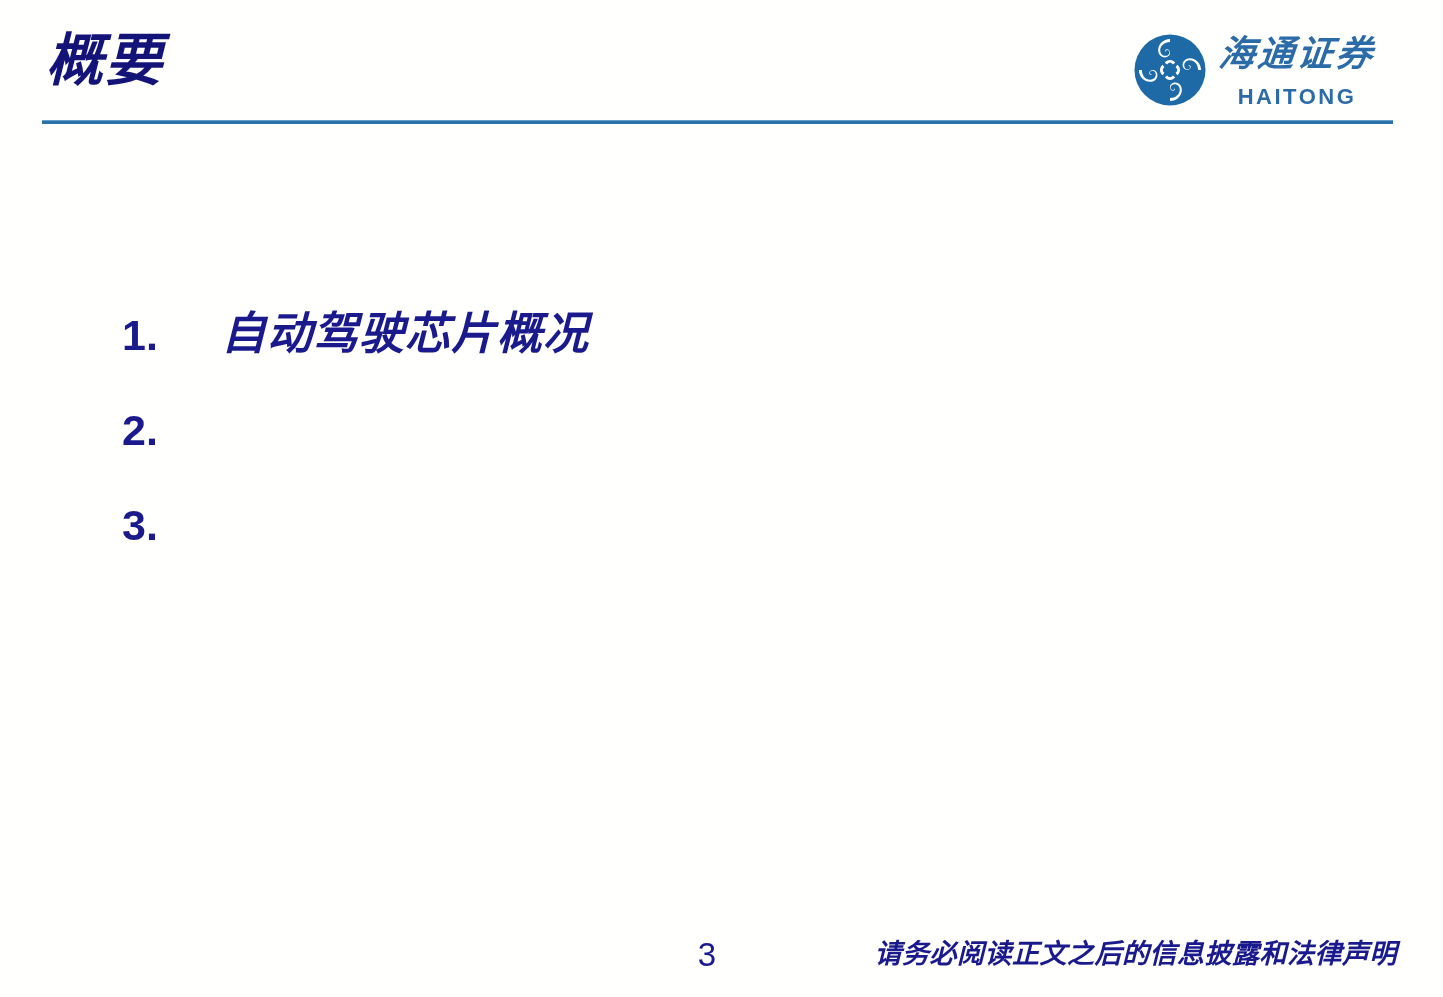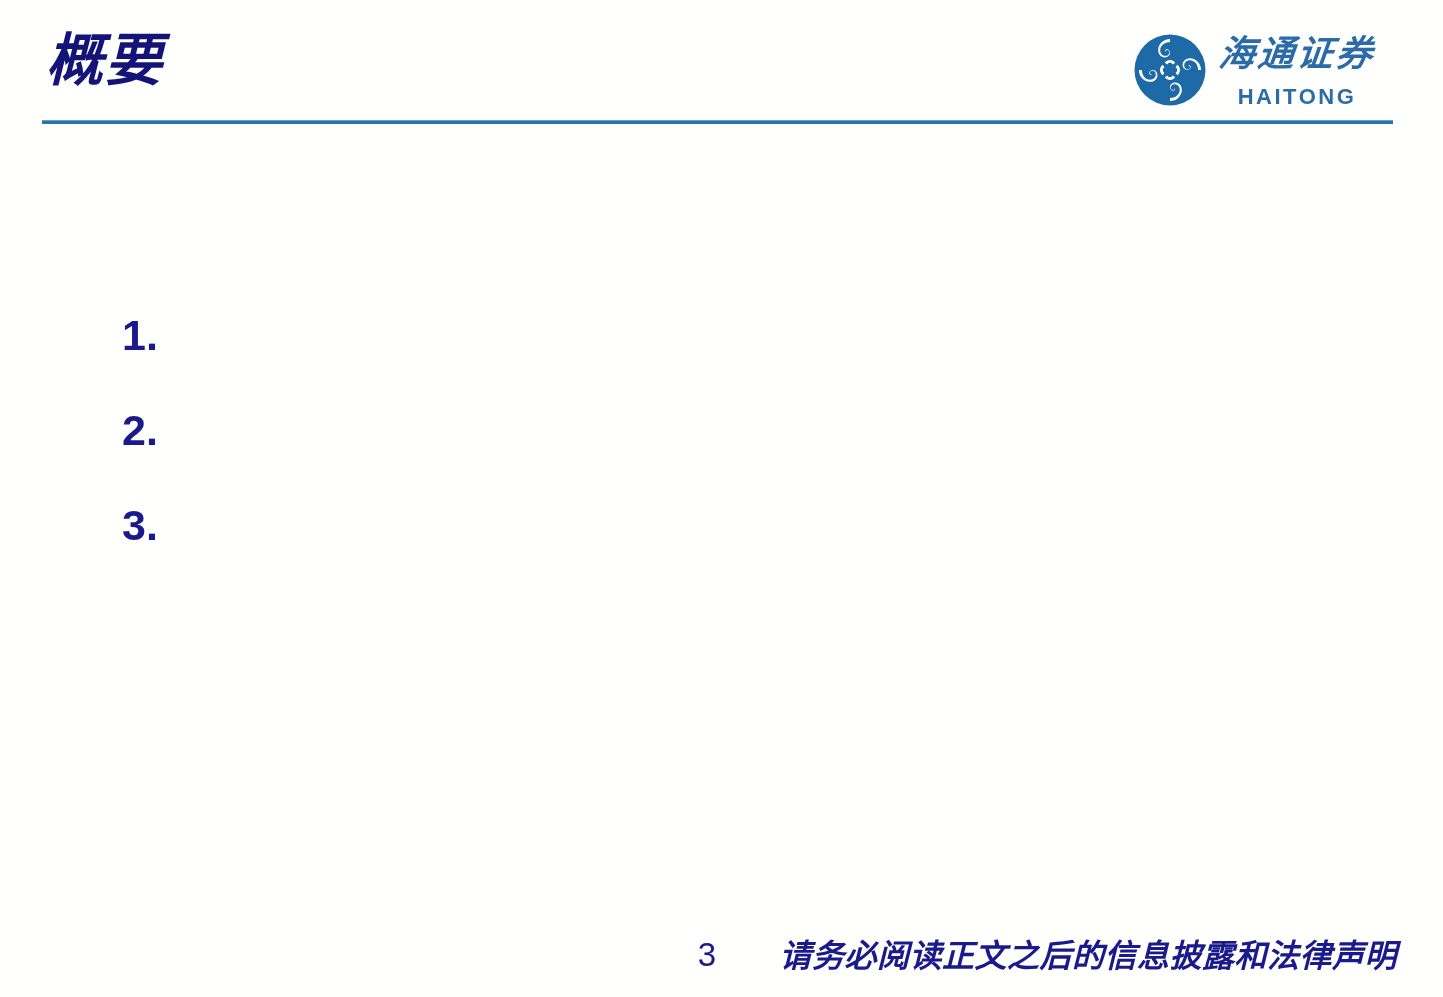--- a/index.html
+++ b/index.html
@@ -141,21 +141,21 @@
     line-height: 1;
     color: #1a1a8c;
   }
   #footer-disclaimer {
     position: absolute;
     right: 46px;
     top: 940px;
     font-family: "DejaVu Serif", "Liberation Serif", serif;
     font-style: italic;
     font-weight: 700;
-    font-size: 32px;
+    font-size: 27px;
     line-height: 1;
     letter-spacing: 0.5px;
     color: #1a1a8c;
     white-space: nowrap;
   }
 </style>
 </head>
 <body>
 
 <div id="slide">
@@ -181,20 +181,21 @@
     <div id="brand-wordmark">
       <div id="brand-cn">海通证券</div>
       <div id="brand-en">HAITONG</div>
     </div>
   </div>
 
   <div id="agenda-list">
 
     <div class="agenda-item">
       <span class="agenda-number">1.</span>
+      <span class="agenda-label">自动驾驶芯片概况</span>
     </div>
 
     <div class="agenda-item">
       <span class="agenda-number">2.</span>
     </div>
 
     <div class="agenda-item">
       <span class="agenda-number">3.</span>
     </div>
 

